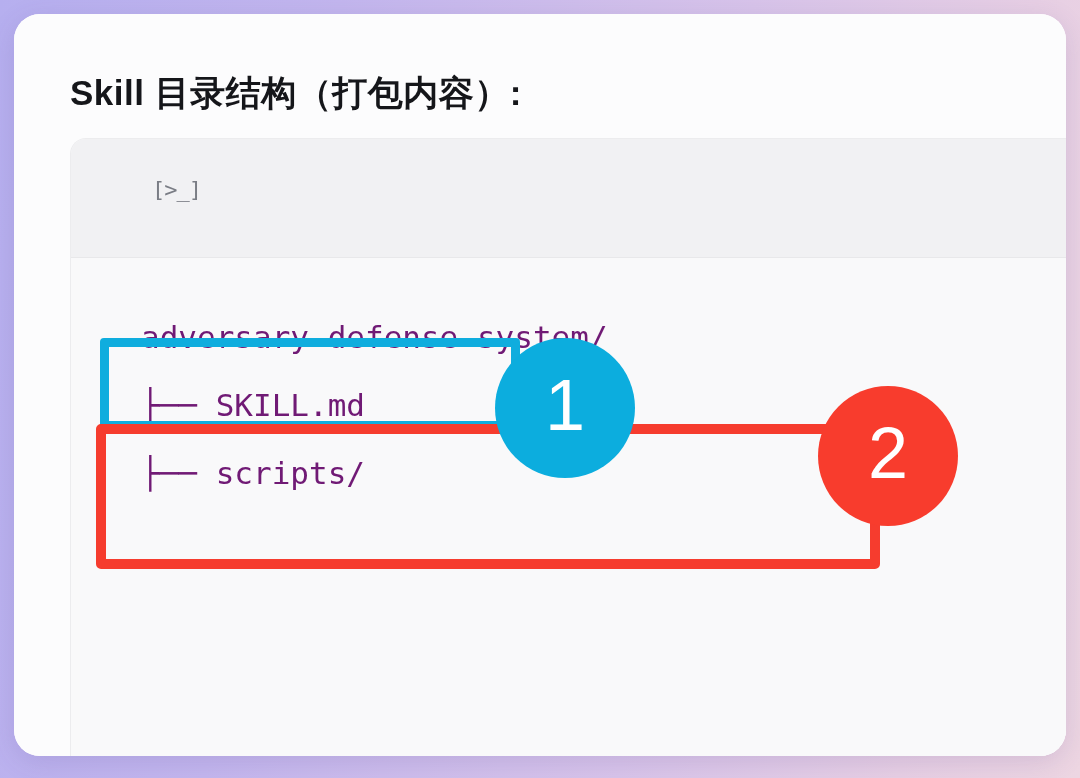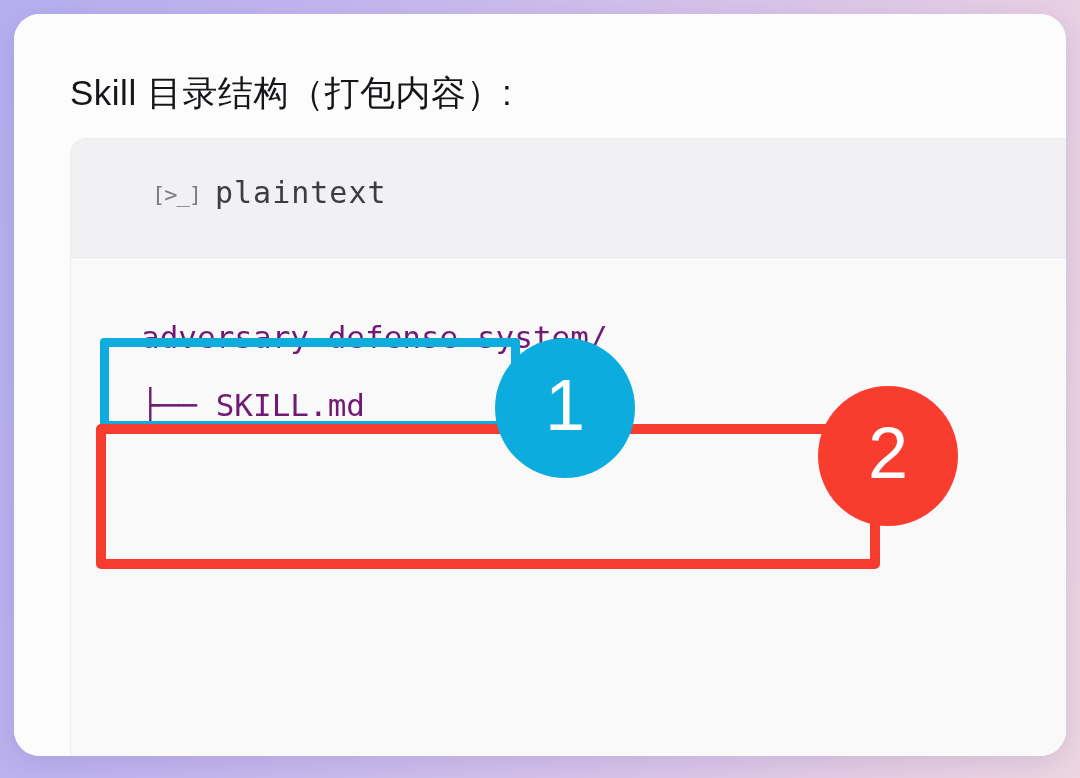--- a/index.html
+++ b/index.html
@@ -42,21 +42,21 @@
     bottom: 0;
     background: #fcfcfd;
   }
 
   
   .page-title {
     position: absolute;
     left: 56px;
     top: 56px;
     font-size: 35px;
-    font-weight: normal;
+    font-weight: bold;
     color: #15161a;
     letter-spacing: 0.5px;
     white-space: nowrap;
   }
 
   
   .codeblock {
     position: absolute;
     left: 56px;
     top: 124px;
@@ -200,27 +200,27 @@
   <div class="card">
     <div class="card-inner">
 
       <div class="page-title">Skill 目录结构（打包内容）:</div>
 
       <div class="codeblock">
 
         <div class="code-header">
           <div class="code-lang">
             <span class="term-icon">[&gt;_]</span>
-            <span>plaintext</span>
           </div>
         </div>
 
         <div class="code-body">
           <div class="code-line">adversary-defense-system/</div>
           <div class="code-line">├── SKILL.md</div>
+          <div class="code-line">├── scripts/</div>
         </div>
 
       </div>
     </div>
   </div>
 
   <div class="anno-layer">
 
     <div class="hl-box hl-blue"></div>
 

